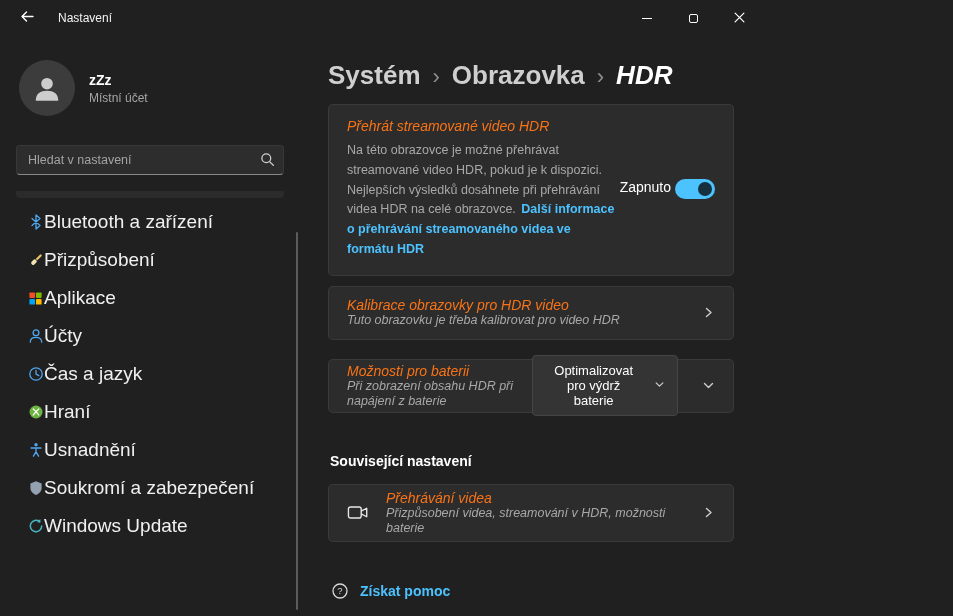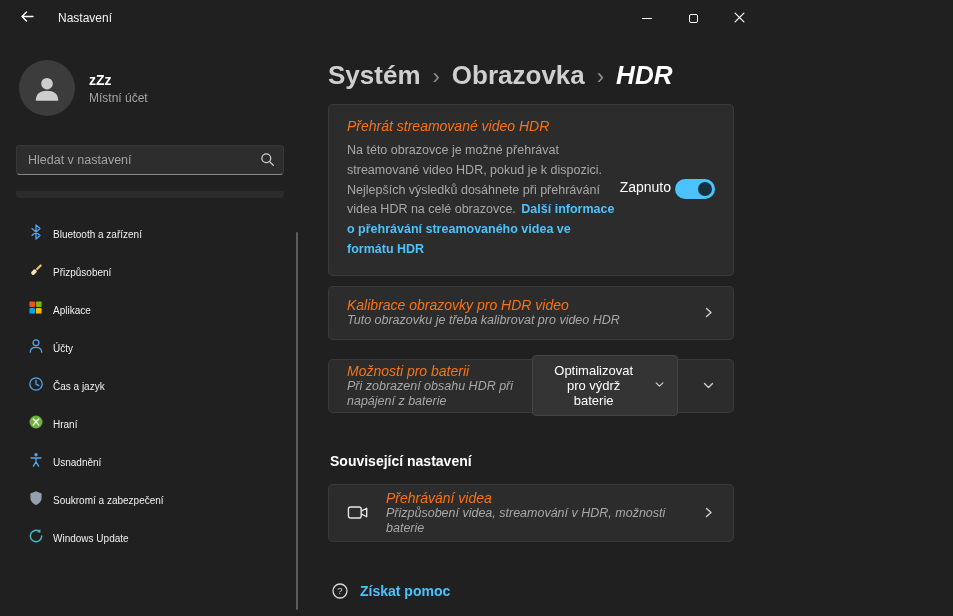--- a/index.html
+++ b/index.html
@@ -38,22 +38,22 @@
     width:100%; height:30px; background:#2d2d2d; color:#ffffff;
     border:1px solid #383838; border-bottom:1px solid #898989; border-radius:4px;
     font-size:12.5px; padding:0 32px 0 11px; outline:none;
     font-family:"Liberation Sans","DejaVu Sans",sans-serif;
   }
   .search-box input::placeholder { color:#a3a3a3; }
   .search-icon { position:absolute; right:9px; top:7px; width:15px; height:15px; }
 
   .nav { margin-top:16px; }
   .nav-sliver { height:7px; background:#2b2b2b; border-radius:0 0 4px 4px; margin-bottom:6px; }
-  .nav-item { height:36px; margin:2px 0; display:flex; align-items:flex-end; gap:9px;
-              padding:0 11px; border-radius:4px; font-size:10px; cursor:pointer; }
+  .nav-item { height:36px; margin:2px 0; display:flex; align-items:center; gap:0;
+              padding:0 11px; border-radius:4px; font-size:19px; cursor:pointer; }
   .nav-icon { width:17px; height:17px; flex:none; display:flex; align-items:center; justify-content:center; }
   .nav-label { color:#f0f0f0; white-space:nowrap; }
 
   .sidebar-scrollbar { position:absolute; right:2px; top:196px; bottom:6px; width:2px;
                        background:#5c5c5c; border-radius:2px; cursor:pointer; }
 
   
   .content { flex:1; padding:0 28px; overflow:hidden; }
   .breadcrumb { margin-top:24px; display:flex; align-items:center; gap:12px;
                 font-size:26px; font-weight:600; }

